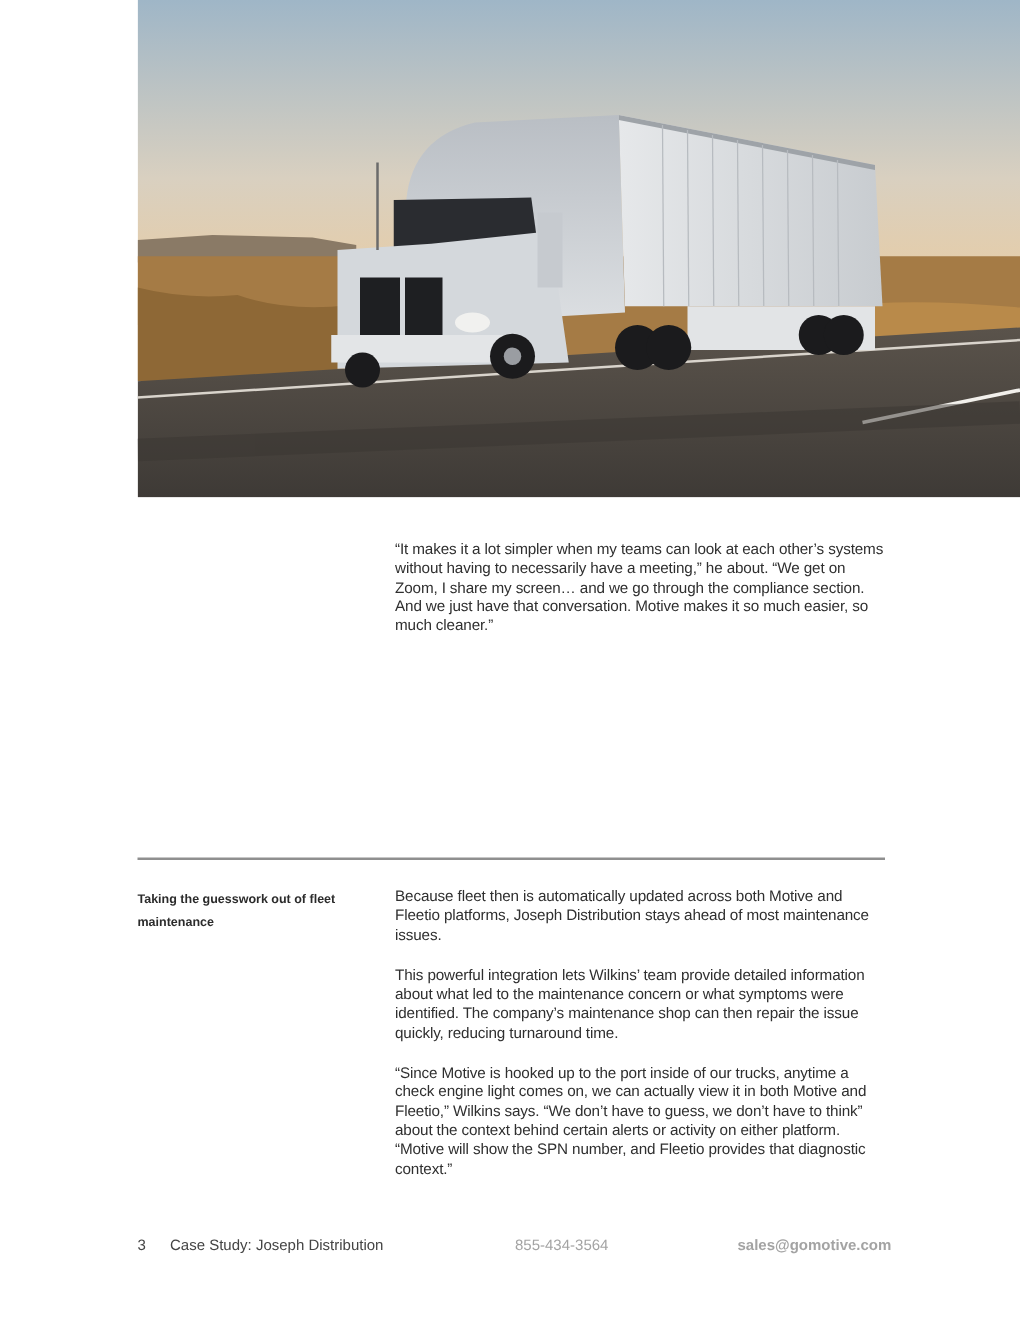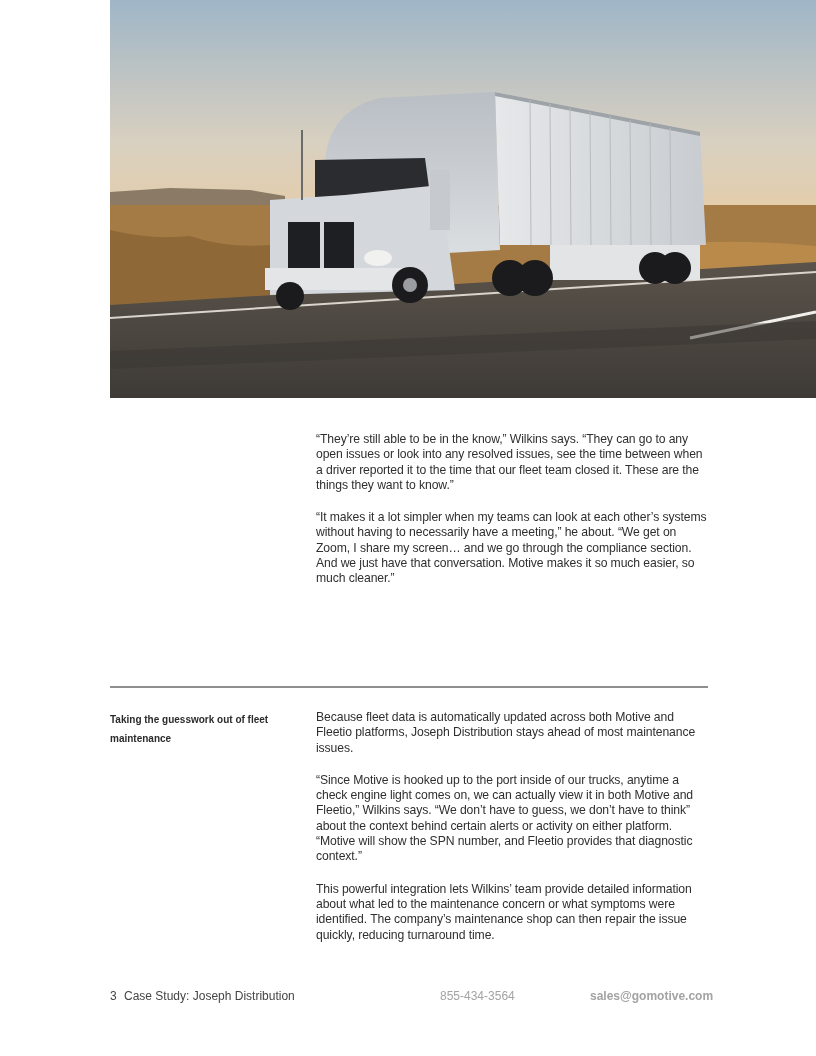--- a/index.html
+++ b/index.html
@@ -7,22 +7,22 @@
          font-family:"Liberation Sans", sans-serif; color:#2b2b2b; }
   .hero { position:absolute; left:110px; top:0; width:706px; height:398px; overflow:hidden; }
   .hero svg { display:block; }
   .body-col { position:absolute; left:316px; width:392px; font-size:12.2px; line-height:15.3px; color:#2f2f2f; letter-spacing:-0.1px; }
   .body-col p { margin:0 0 17px 0; }
   .divider { position:absolute; left:110px; top:686px; width:598px; height:1.5px; background:#8f8f8f; }
   .section-title { position:absolute; left:110px; top:710px; width:190px; font-size:10px; line-height:19px; font-weight:bold; color:#2b2b2b; }
   .footer { position:absolute; top:989px; left:0; width:816px; font-size:12px; color:#444; }
   .footer span { position:absolute; white-space:nowrap; }
   .pg { left:110px; }
-  .doc-title { left:124px; }
-  .phone { left:440px; color:#a3a3a3; }
+  .doc-title { left:136px; }
+  .phone { left:412px; color:#a3a3a3; }
   .email { left:590px; color:#a3a3a3;font-weight:bold; }
 </style>
 </head>
 <body>
 
 <div class="hero">
   <svg width="706" height="398" viewBox="0 0 706 398">
     <defs>
       <linearGradient id="sky" x1="0" y1="0" x2="0" y2="1">
         <stop offset="0" stop-color="#9fb6c7"></stop>
@@ -81,32 +81,31 @@
     <circle cx="180" cy="296" r="14" fill="#1b1b1d"></circle>
     <circle cx="400" cy="278" r="18" fill="#1b1b1d"></circle>
       <circle cx="425" cy="278" r="18" fill="#1b1b1d"></circle>
     <circle cx="545" cy="268" r="16" fill="#1b1b1d"></circle>
       <circle cx="565" cy="268" r="16" fill="#1b1b1d"></circle>
     <line x1="192" y1="130" x2="192" y2="200" stroke="#6b6b6b" stroke-width="2"></line>
   </svg>
 </div>
 
 <div class="body-col" style="top:432px;">
-  <p>“They’re still able to be in the know,” Wilkins says. “They can go to any open issues or look into any resolved issues, see the time between when a driver reported it to the time that our fleet team closed it. These are the things they want to know.”</p>
   <p>“It makes it a lot simpler when my teams can look at each other’s systems without having to necessarily have a meeting,” he about. “We get on Zoom, I share my screen… and we go through the compliance section. And we just have that conversation. Motive makes it so much easier, so much cleaner.”</p>
 </div>
 
 <div class="divider"></div>
 
 <div class="section-title">Taking the guesswork out of fleet maintenance</div>
 
 <div class="body-col" style="top:710px;">
-  <p>Because fleet data is automatically updated across both Motive and Fleetio platforms, Joseph Distribution stays ahead of most maintenance issues.</p>
+  <p>Because fleet then is automatically updated across both Motive and Fleetio platforms, Joseph Distribution stays ahead of most maintenance issues.</p>
+  <p>This powerful integration lets Wilkins’ team provide detailed information about what led to the maintenance concern or what symptoms were identified. The company’s maintenance shop can then repair the issue quickly, reducing turnaround time.</p>
   <p>“Since Motive is hooked up to the port inside of our trucks, anytime a check engine light comes on, we can actually view it in both Motive and Fleetio,” Wilkins says. “We don’t have to guess, we don’t have to think” about the context behind certain alerts or activity on either platform. “Motive will show the SPN number, and Fleetio provides that diagnostic context.”</p>
-  <p>This powerful integration lets Wilkins’ team provide detailed information about what led to the maintenance concern or what symptoms were identified. The company’s maintenance shop can then repair the issue quickly, reducing turnaround time.</p>
 </div>
 
 <div class="footer">
   <span class="pg">3</span>
   <span class="doc-title">Case Study: Joseph Distribution</span>
   <span class="phone">855-434-3564</span>
   <span class="email">sales@gomotive.com</span>
 </div>
 
 </body></html>

